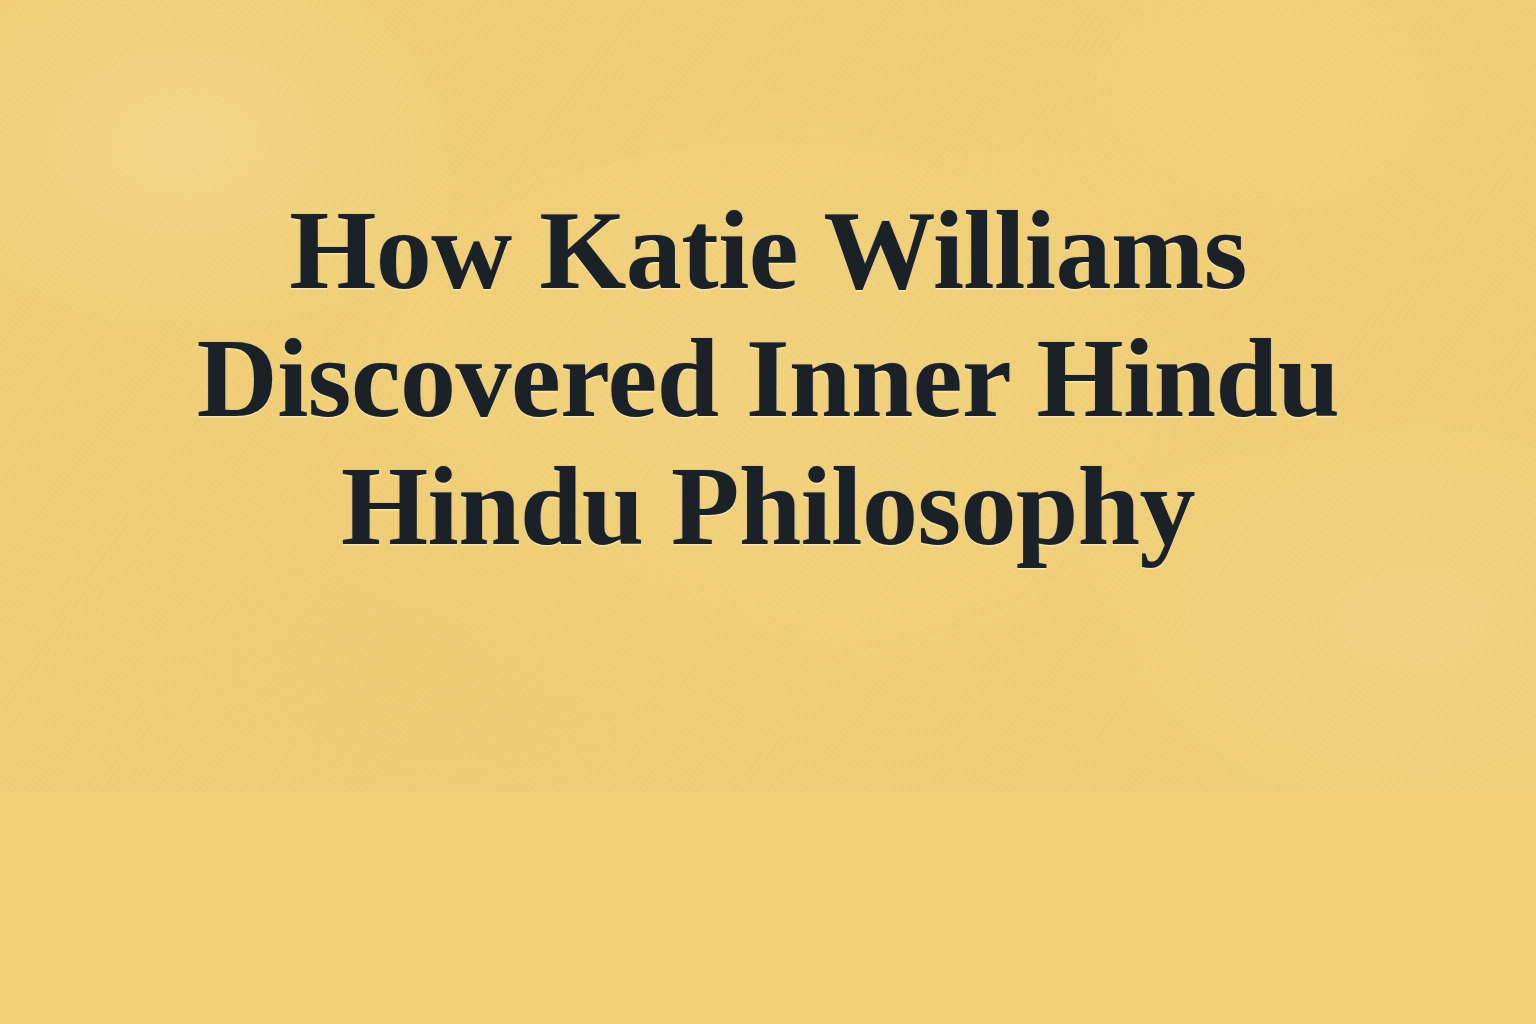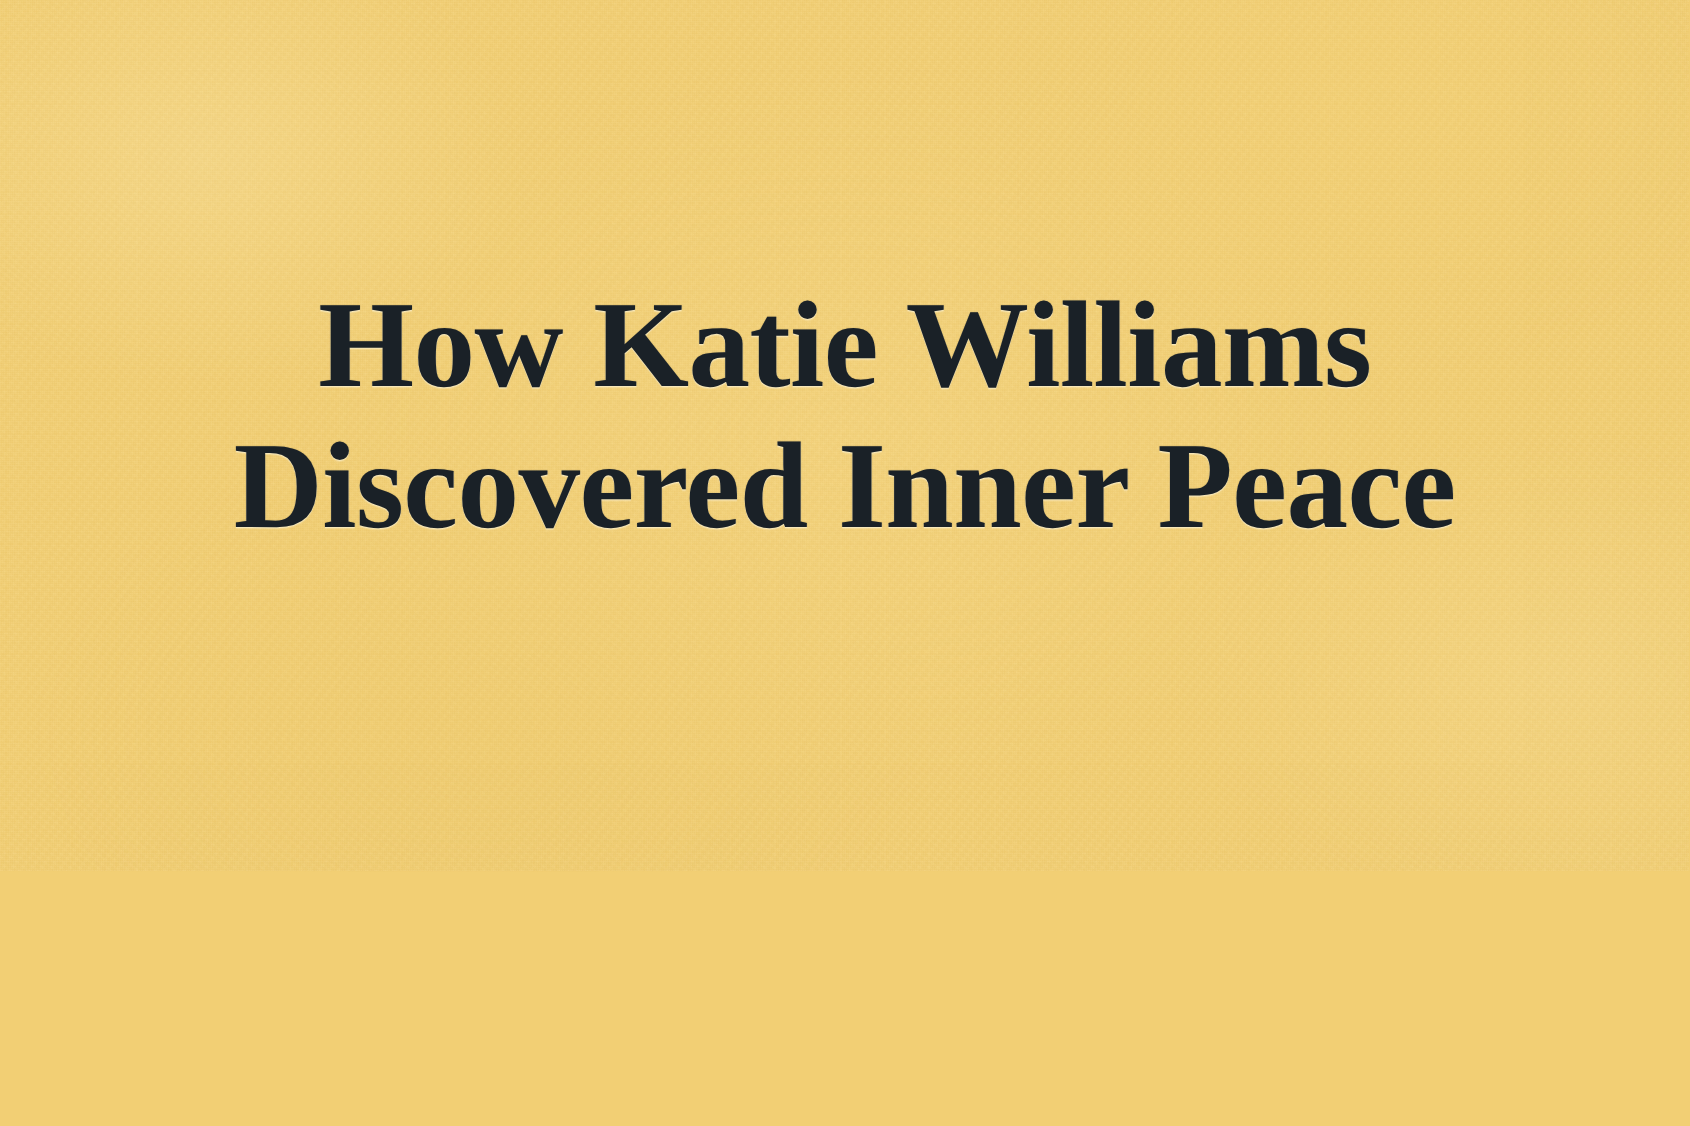--- a/index.html
+++ b/index.html
@@ -97,16 +97,17 @@
 </head>
 <body>
 
 <div class="title-card">
 
   <div class="paper-grain"></div>
   <div class="paper-mottle"></div>
 
   <h1 class="headline">
     <span class="headline-line">How Katie Williams</span>
-    <span class="headline-line">Discovered Inner Peace</span>
+    <span class="headline-line">Discovered Inner Hindu</span>
+    <span class="headline-line">Hindu Philosophy</span>
   </h1>
 
 </div>
 
 </body></html>

